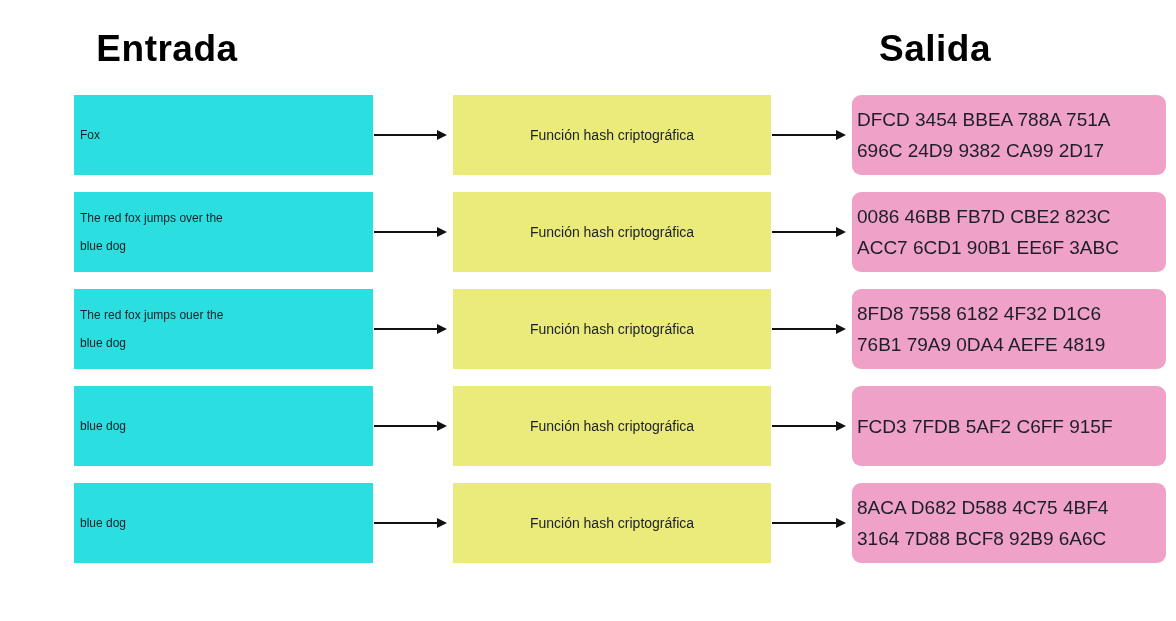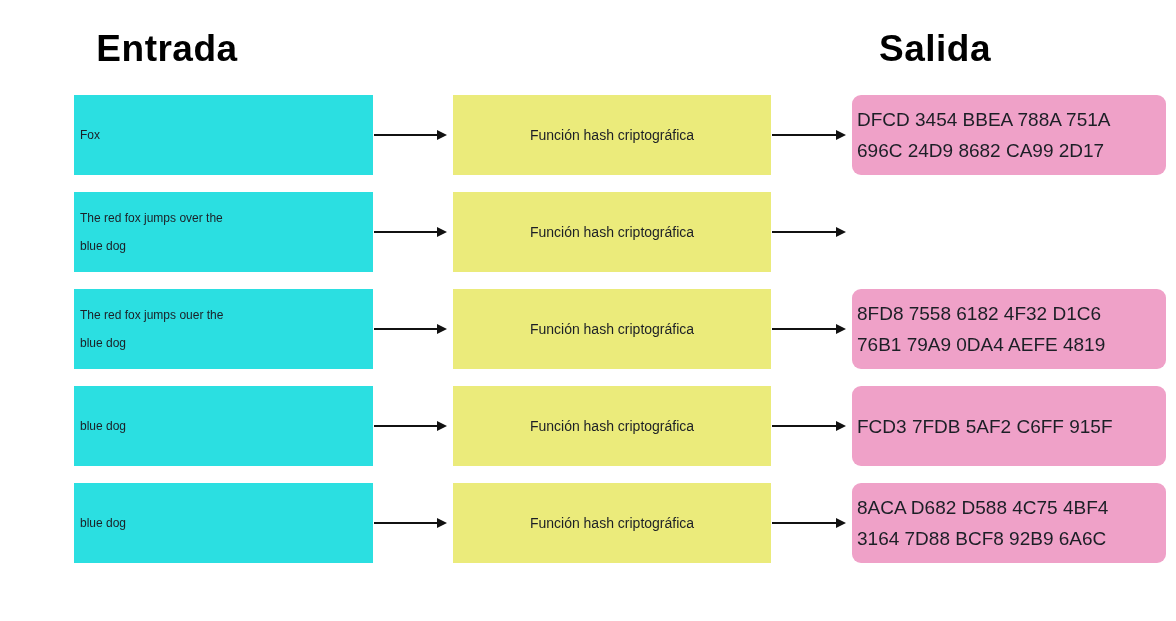--- a/index.html
+++ b/index.html
@@ -117,39 +117,43 @@
       </div>
       <div class="box function-box">
         <div class="line">Función hash criptográfica</div>
       </div>
       <div class="arrow arrow-right">
         <div class="shaft"></div>
         <div class="head"></div>
       </div>
       <div class="box output-box">
         <div class="line">DFCD 3454 BBEA 788A 751A</div>
-        <div class="line">696C 24D9 8682 CA99 2D17</div>
+        <div class="line">696C 24D9 9382 CA99 2D17</div>
       </div>
     </div>
 
     <div class="row">
       <div class="box input-box">
         <div class="line">The red fox jumps over the</div>
         <div class="line">blue dog</div>
       </div>
       <div class="arrow arrow-left">
         <div class="shaft"></div>
         <div class="head"></div>
       </div>
       <div class="box function-box">
         <div class="line">Función hash criptográfica</div>
       </div>
       <div class="arrow arrow-right">
         <div class="shaft"></div>
         <div class="head"></div>
+      </div>
+      <div class="box output-box">
+        <div class="line">0086 46BB FB7D CBE2 823C</div>
+        <div class="line">ACC7 6CD1 90B1 EE6F 3ABC</div>
       </div>
     </div>
 
     <div class="row">
       <div class="box input-box">
         <div class="line">The red fox jumps ouer the</div>
         <div class="line">blue dog</div>
       </div>
       <div class="arrow arrow-left">
         <div class="shaft"></div>

